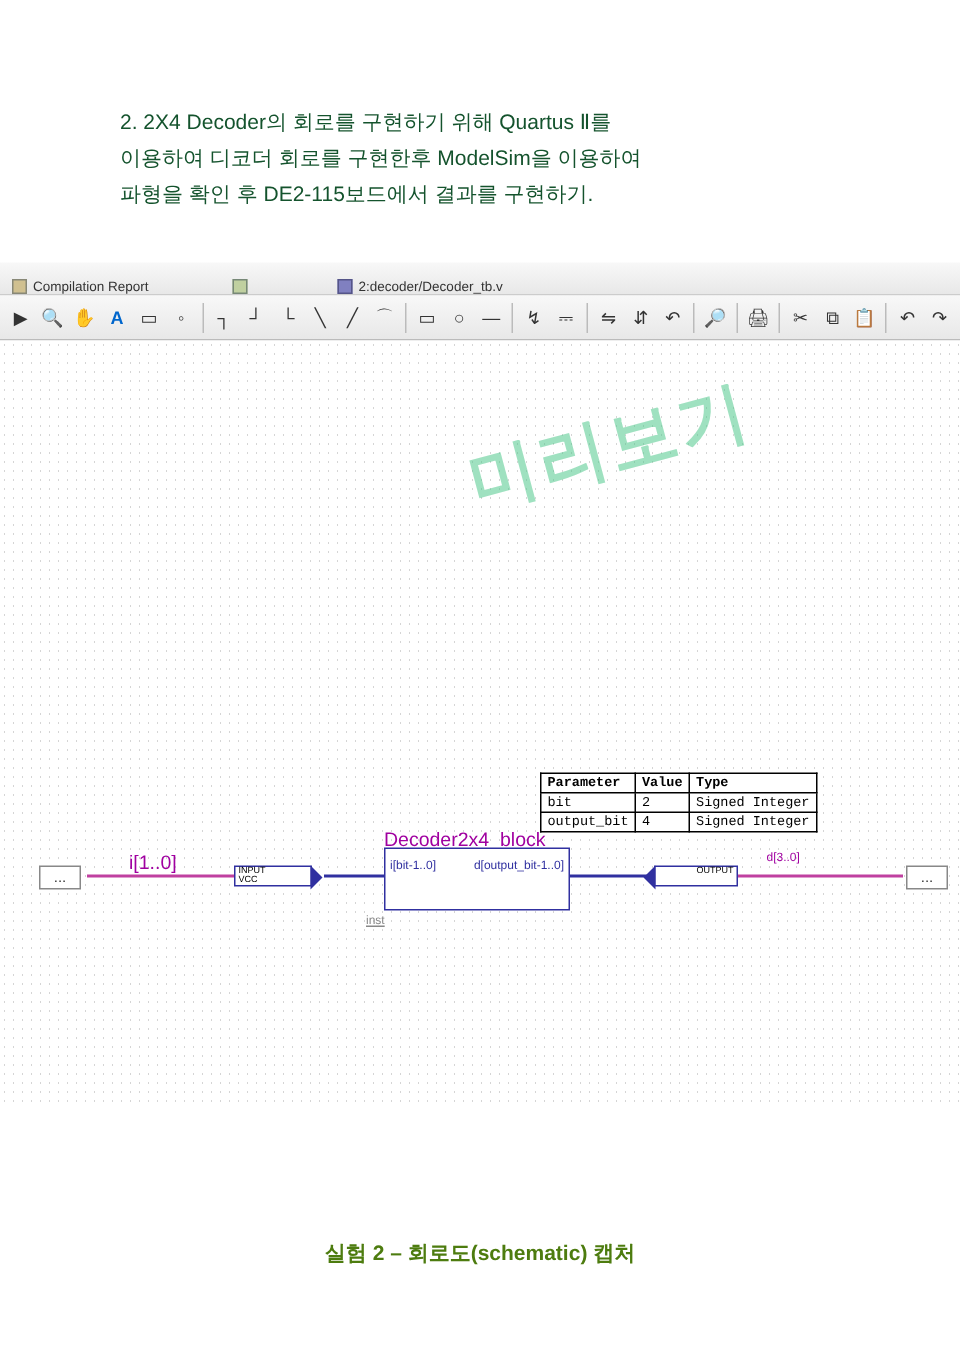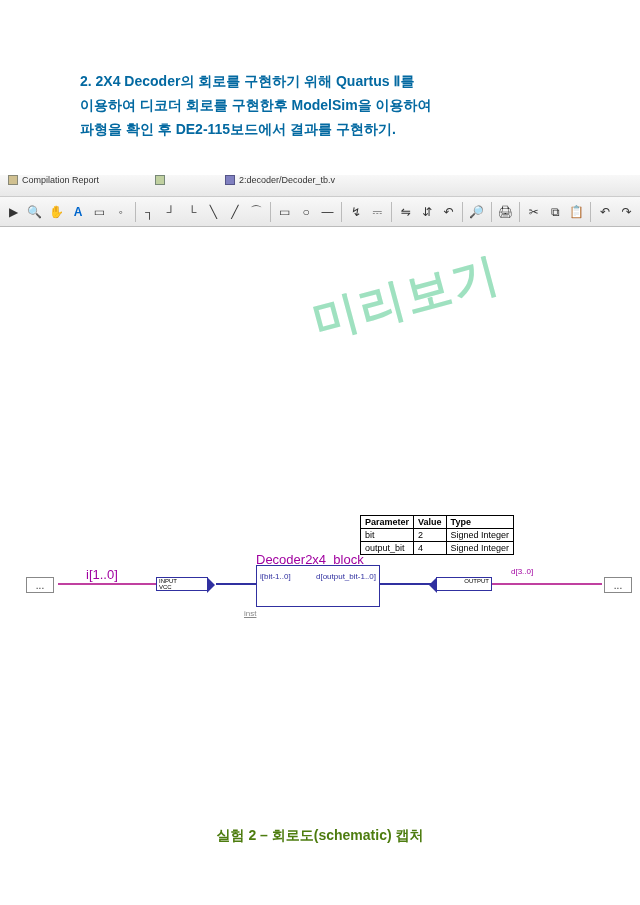--- a/index.html
+++ b/index.html
@@ -9,41 +9,41 @@
     background: #fff;
     font-family: Arial, "Malgun Gothic", sans-serif;
     position: relative;
     overflow: hidden;
   }
   .header-text {
     position: absolute;
     top: 70px;
     left: 80px;
     right: 60px;
-    color: #0369a1;
+    color: #14532d;
     font-size: 14px;
     line-height: 1.7;
-    font-weight: bold;
+    font-weight: normal;
   }
   .app-region {
     position: absolute;
     top: 175px;
     left: 0;
     width: 640px;
     height: 560px;
     background: #fff;
   }
   .tab-bar {
     height: 22px;
     background: linear-gradient(#f8f8f8,#e8e8e8);
     border-bottom: 1px solid #ccc;
     font-size: 9px;
     color: #333;
     display: flex;
-    align-items: flex-start;
+    align-items: flex-end;
     padding-left: 8px;
     gap: 56px;
   }
   .tab-bar .tab { display:flex; align-items:center; gap:4px; }
   .tab-icon1 { width:10px; height:10px; background:#d0c090; border:1px solid #887; }
   .tab-icon2 { width:10px; height:10px; background:#c0d0a0; border:1px solid #787; }
   .tab-icon3 { width:10px; height:10px; background:#8080c0; border:1px solid #558; }
   .toolbar {
     height: 30px;
     background: linear-gradient(#f8f8f8,#e8e8e8);
@@ -90,20 +90,21 @@
     top: 288px;
     left: 360px;
     border-collapse: collapse;
     font-size: 9px;
     background: #fff;
   }
   .ptable th, .ptable td {
     border: 1px solid #000;
     padding: 1px 4px;
     text-align: left;
+    font-family: Liberation Mono, monospace;
   }
   .ptable th { font-weight: bold; }
   .block-name { position:absolute; top:325px; left:256px; font-size:13px; color:#a000a0; }
   .main-block {
     position: absolute;
     top: 338px;
     left: 256px;
     width: 124px;
     height: 42px;
     border: 1px solid #3030a0;

